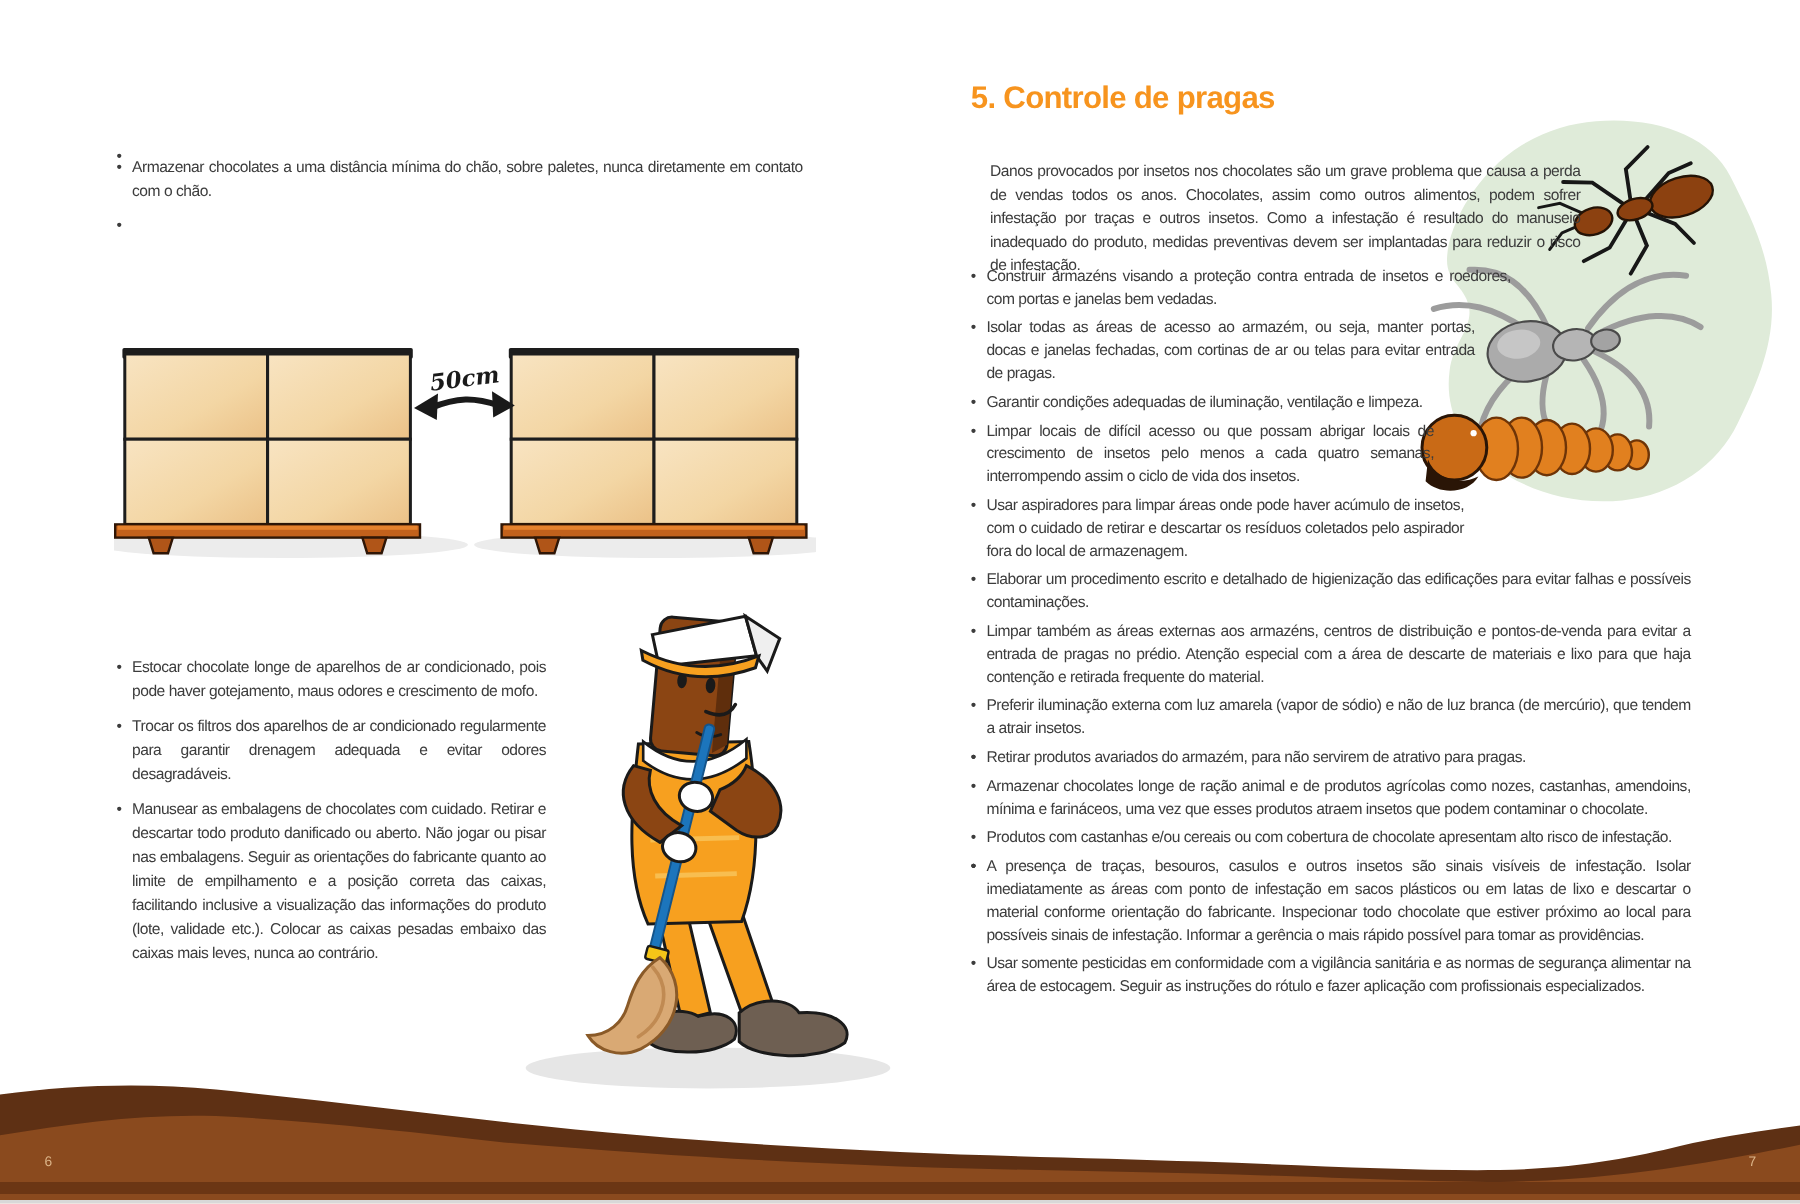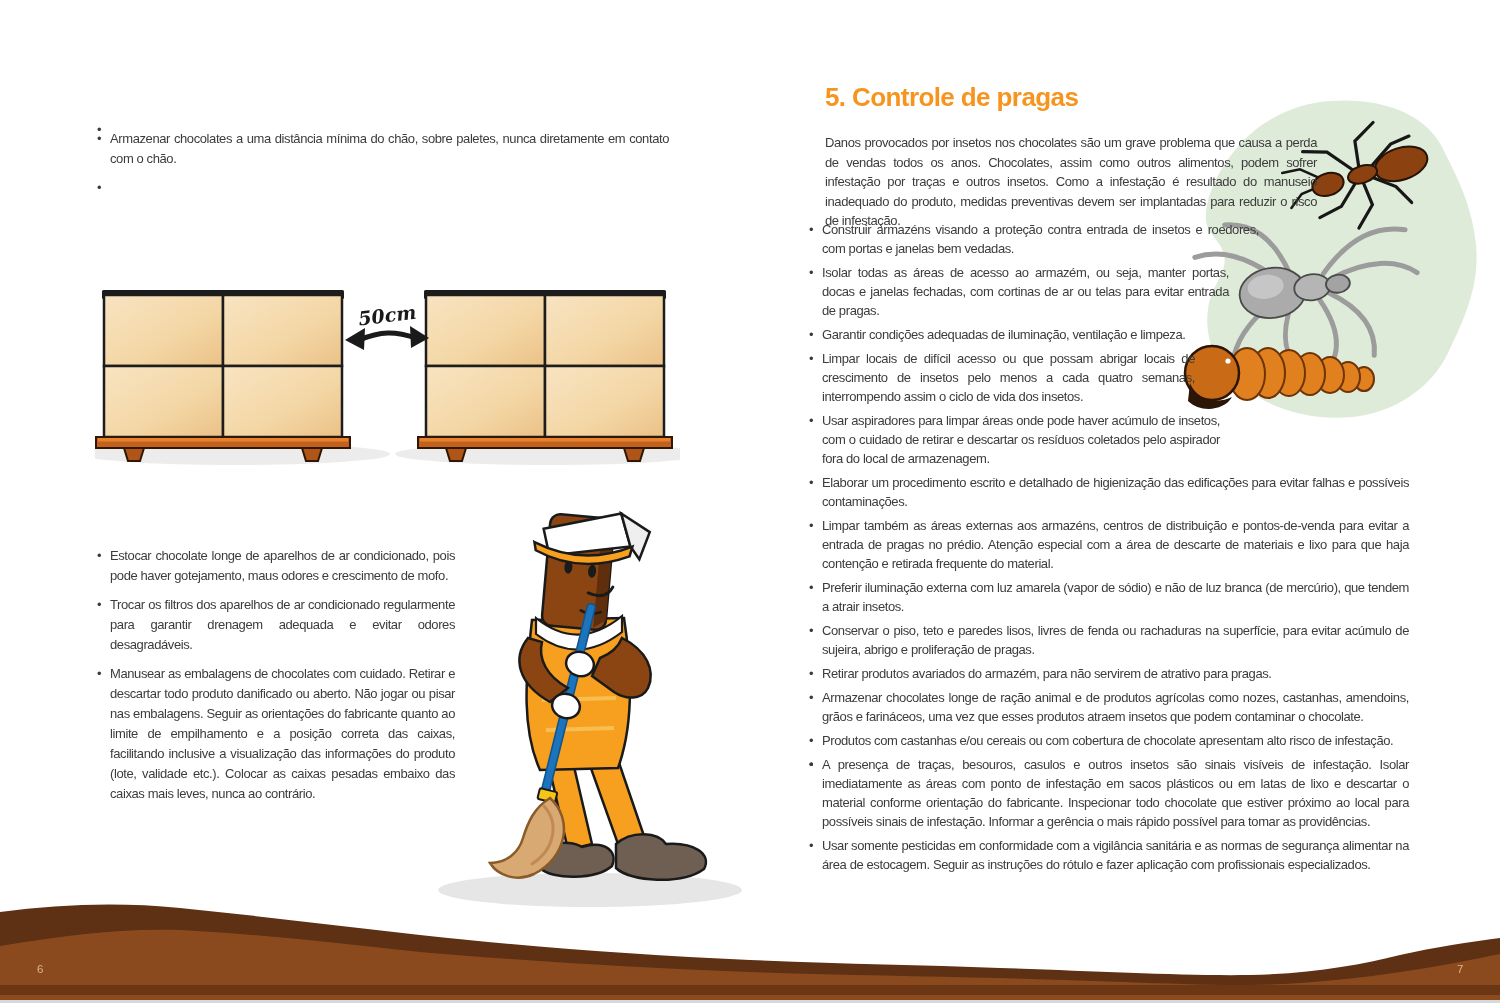--- a/index.html
+++ b/index.html
@@ -11,21 +11,21 @@
   .bullets li{position:relative;padding-left:13px;}
   .bullets .b{position:absolute;left:0;top:0;}
   .left-col{line-height:20px;}
   .left-col li{margin-bottom:9px;}
   .right-col{line-height:19px;}
   .right-col li{margin-bottom:5px;}
 
   .top-bullets{position:absolute;left:97px;top:120px;width:572px;}
   .bottom-bullets{position:absolute;left:97px;top:546px;width:358px;}
 
-  .page-title{position:absolute;left:809px;top:66px;margin:16px;color:#F7941E;font-size:26px;font-weight:bold;letter-spacing:-0.6px;}
+  .page-title{position:absolute;left:809px;top:66px;margin:0;color:#F7941E;font-size:26px;font-weight:bold;letter-spacing:-0.6px;}
   .intro{position:absolute;left:809px;top:117px;width:492px;margin:16px;color:#3c3c3c;font-size:13px;letter-spacing:-0.4px;line-height:19.5px;text-align:justify;}
   .right-bullets{position:absolute;left:809px;top:220px;width:600px;}
   .mw437{max-width:437px;}
   .mw407{max-width:407px;}
   .mw470{max-width:470px;}
   .mw373{max-width:373px;}
   .mw398{max-width:398px;}
 
   
   .pallet-illo{position:absolute;left:95px;top:288px;width:585px;height:178px;}
@@ -216,23 +216,23 @@
 
     <ul class="bullets right-col right-bullets">
       <li class="mw437"><span class="b">•</span><span>Construir armazéns visando a proteção contra entrada de insetos e roedores, com portas e janelas bem vedadas.</span></li>
       <li class="mw407"><span class="b">•</span><span>Isolar todas as áreas de acesso ao armazém, ou seja, manter portas, docas e janelas fechadas, com cortinas de ar ou telas para evitar entrada de pragas.</span></li>
       <li class="mw470"><span class="b">•</span><span>Garantir condições adequadas de iluminação, ventilação e limpeza.</span></li>
       <li class="mw373"><span class="b">•</span><span>Limpar locais de difícil acesso ou que possam abrigar locais de crescimento de insetos pelo menos a cada quatro semanas, interrompendo assim o ciclo de vida dos insetos.</span></li>
       <li class="mw398"><span class="b">•</span><span>Usar aspiradores para limpar áreas onde pode haver acúmulo de insetos, com o cuidado de retirar e descartar os resíduos coletados pelo aspirador fora do local de armazenagem.</span></li>
       <li><span class="b">•</span><span>Elaborar um procedimento escrito e detalhado de higienização das edificações para evitar falhas e possíveis contaminações.</span></li>
       <li><span class="b">•</span><span>Limpar também as áreas externas aos armazéns, centros de distribuição e pontos-de-venda para evitar a entrada de pragas no prédio. Atenção especial com a área de descarte de materiais e lixo para que haja contenção e retirada frequente do material.</span></li>
       <li><span class="b">•</span><span>Preferir iluminação externa com luz amarela (vapor de sódio) e não de luz branca (de mercúrio), que tendem a atrair insetos.</span></li>
-      <li><span class="b">•</span><span>Conservar o piso, teto e paredes lisos, livres de fenda ou rachaduras na superfície, para evitar acúmulo de sujeira, abrigo e proliferação de pragas.</span></li>
+      <li><span class="b">•</span></li>
       <li><span class="b">•</span><span>Retirar produtos avariados do armazém, para não servirem de atrativo para pragas.</span></li>
-      <li><span class="b">•</span><span>Armazenar chocolates longe de ração animal e de produtos agrícolas como nozes, castanhas, amendoins, grãos e farináceos, uma vez que esses produtos atraem insetos que podem contaminar o chocolate.</span></li>
+      <li><span class="b">•</span><span>Armazenar chocolates longe de ração animal e de produtos agrícolas como nozes, castanhas, amendoins, mínima e farináceos, uma vez que esses produtos atraem insetos que podem contaminar o chocolate.</span></li>
       <li><span class="b">•</span><span>Produtos com castanhas e/ou cereais ou com cobertura de chocolate apresentam alto risco de infestação.</span></li>
       <li><span class="b">•</span></li>
       <li><span class="b">•</span></li>
       <li><span class="b">•</span><span>A presença de traças, besouros, casulos e outros insetos são sinais visíveis de infestação. Isolar imediatamente as áreas com ponto de infestação em sacos plásticos ou em latas de lixo e descartar o material conforme orientação do fabricante. Inspecionar todo chocolate que estiver próximo ao local para possíveis sinais de infestação. Informar a gerência o mais rápido possível para tomar as providências.</span></li>
       <li><span class="b">•</span><span>Usar somente pesticidas em conformidade com a vigilância sanitária e as normas de segurança alimentar na área de estocagem. Seguir as instruções do rótulo e fazer aplicação com profissionais especializados.</span></li>
     </ul>
   </section>
 
   <div class="footer-wave">
     

